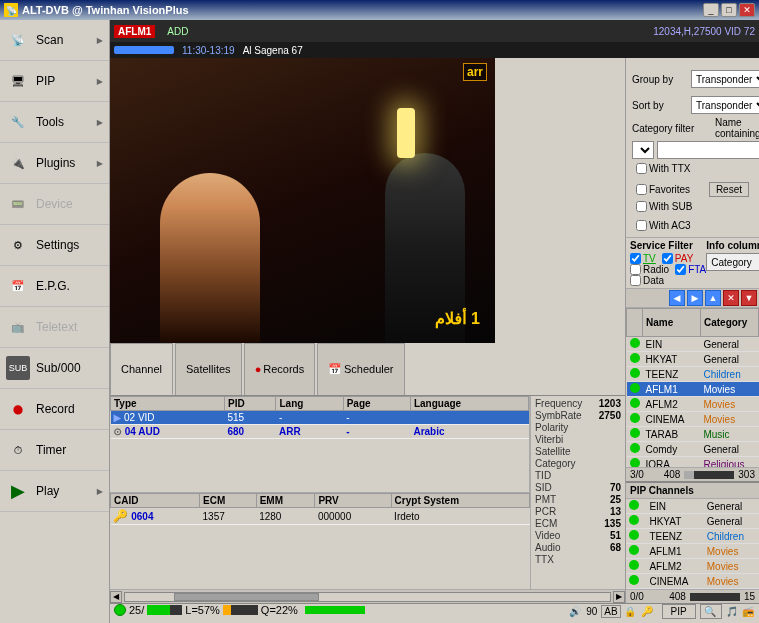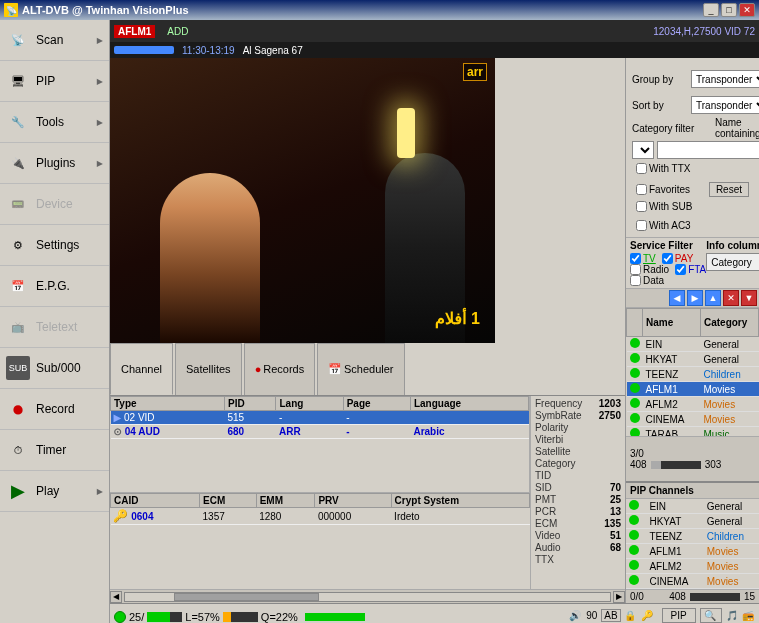--- a/index.html
+++ b/index.html
@@ -98,21 +98,21 @@
     .freq-row { display: flex; justify-content: space-between; margin-bottom: 1px; }
     .freq-label { color: #333; }
     .freq-val { color: #000; font-weight: bold; }
 
     
     .h-scroll { height: 14px; background: #c8c4bc; border-top: 1px solid #aaa; display: flex; align-items: center; }
     .h-scroll-track { flex: 1; height: 10px; background: #d4d0c8; border: 1px solid #888; margin: 0 2px; position: relative; }
     .h-scroll-thumb { height: 8px; background: #a0a0a0; border: 1px solid #888; width: 30%; position: absolute; left: 10%; top: 0; }
 
     
-    .status-bar { height: 20px; background: #d4d0c8; border-top: 1px solid #888; display: flex; align-items: flex-end; padding: 0 4px; gap: 6px; }
+    .status-bar { height: 20px; background: #d4d0c8; border-top: 1px solid #888; display: flex; align-items: flex-start; padding: 0 4px; gap: 6px; }
     .pip-btn { padding: 1px 8px; font-size: 10px; border: 1px solid #888; background: #d4d0c8; cursor: pointer; margin-left: 4px; }
     .search-btn { padding: 1px 4px; font-size: 10px; border: 1px solid #888; background: #d4d0c8; cursor: pointer; }
 
     
     input[type="checkbox"] { width: 11px; height: 11px; }
 
     .channel-scroll-container { max-height: 220px; overflow-y: auto; overflow-x: hidden; }
     .pip-scroll-container { max-height: 100px; overflow-y: auto; }
   </style>
 </head>
@@ -520,21 +520,21 @@
               <tr>
                 <td><span class="ch-indicator ch-v"></span></td>
                 <td>Future TV</td>
                 <td class="ch-general">General</td>
               </tr>
 
             </tbody>
           </table>
         </div>
 
-        <div style="display:flex;justify-content:space-between;font-size:10px;padding:11px 4px;background:#c8c4bc;border-top:1px solid #aaa;flex-direction:column;">
+        <div style="display:flex;justify-content:space-between;font-size:10px;padding:1px 4px;background:#c8c4bc;border-top:1px solid #aaa;">
           <span>3/0</span>
           <div style="display:flex;gap:4px;align-items:center;">
             <span>408</span>
             <div style="width:50px;height:8px;background:#333;position:relative;">
               <div style="width:20%;height:8px;background:#aaa;"></div>
             </div>
             <span>303</span>
           </div>
         </div>
 

